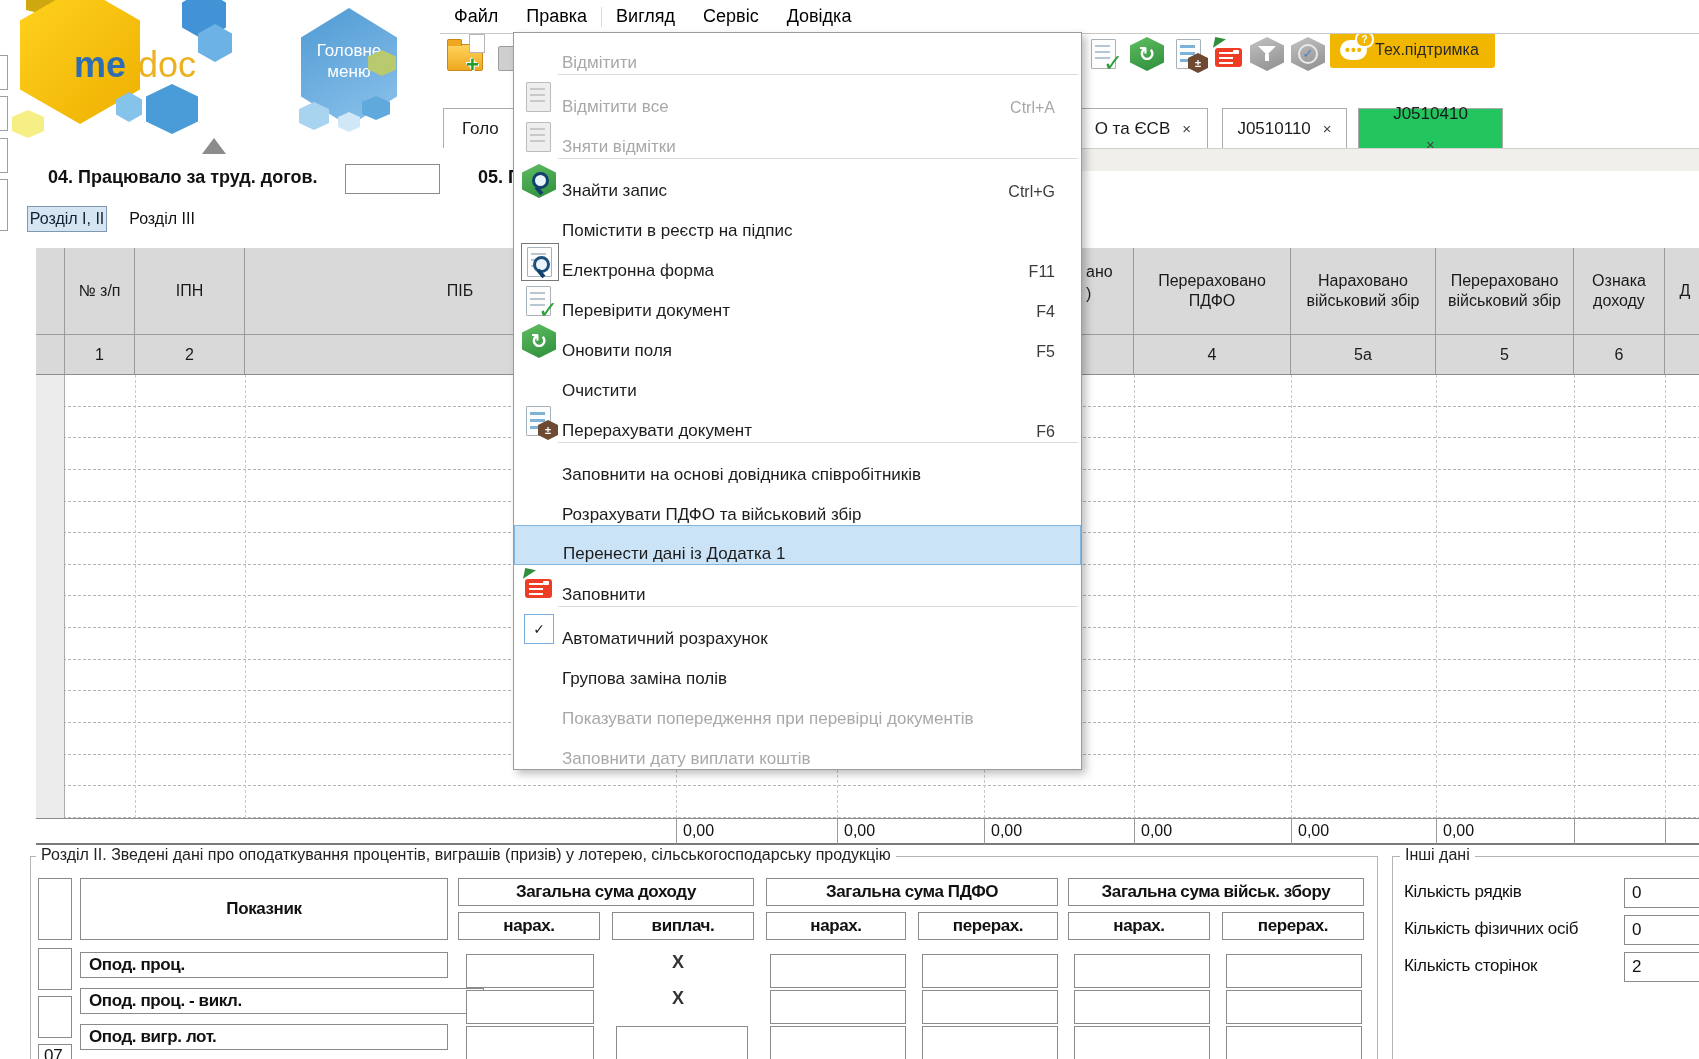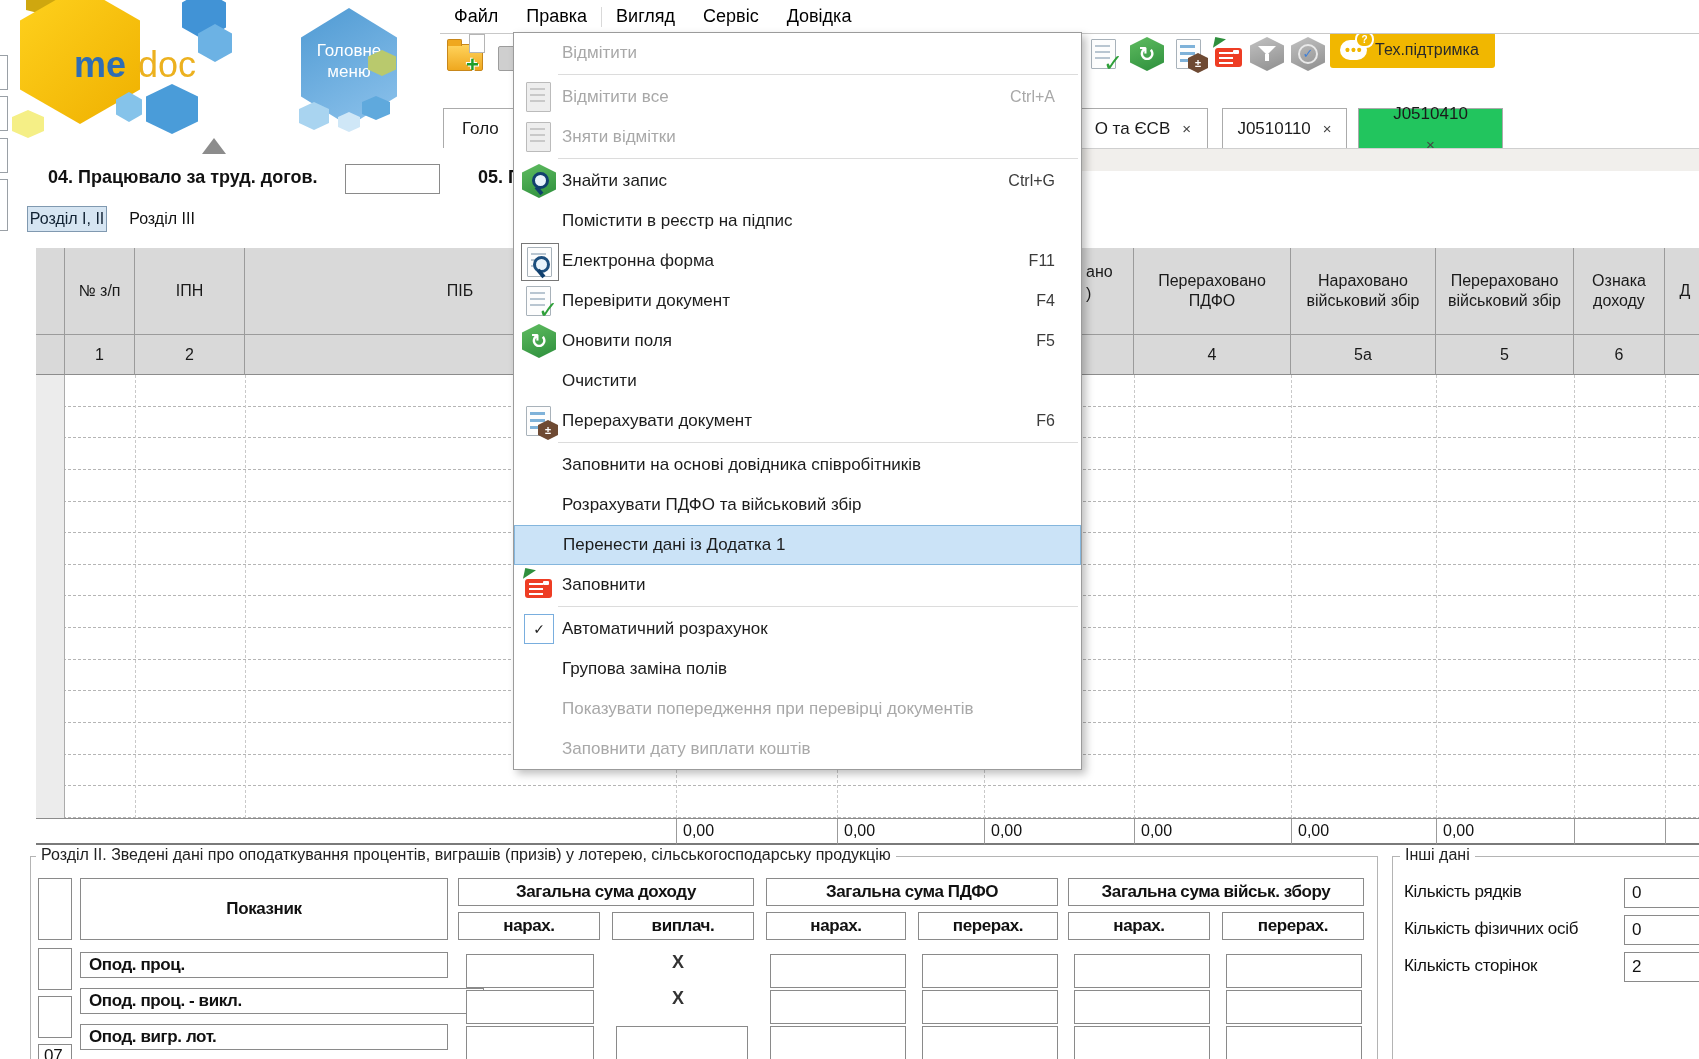--- a/index.html
+++ b/index.html
@@ -57,21 +57,21 @@
   #tbl-outer{left:36px;top:248px;width:1668px;height:597px;border:1px solid #808080;box-sizing:border-box;}
   .hcell{position:absolute;top:248px;height:87px;background:#d9d9d9;border-right:1px solid #9b9b9b;border-bottom:1px solid #9b9b9b;box-sizing:border-box;display:flex;align-items:center;justify-content:center;text-align:center;font-size:16px;color:#1a1a1a;line-height:1.25;padding:0 4px;}
   .ncell{position:absolute;top:335px;height:40px;background:#d9d9d9;border-right:1px solid #9b9b9b;border-bottom:1px solid #8c8c8c;box-sizing:border-box;display:flex;align-items:center;justify-content:center;font-size:16px;color:#1a1a1a;}
   #tbl-body{left:36px;top:375px;width:1663px;height:443px;background-image:repeating-linear-gradient(to right,#fff 0 2px,rgba(255,255,255,0) 2px 5px),repeating-linear-gradient(to bottom,rgba(0,0,0,0) 0 30.6px,#b5b5b5 30.6px 31.64px);}
   .vline{position:absolute;top:375px;height:443px;width:0;border-left:1px dashed #c9c9c9;}
   #strip-body{left:36px;top:375px;width:29px;height:443px;background:#ececec;border-right:1px solid #ababab;box-sizing:border-box;}
   .tcell{position:absolute;top:818px;height:27px;background:#fff;border-left:1px solid #9b9b9b;border-top:1px solid #8c8c8c;border-bottom:2px solid #7a7a7a;box-sizing:border-box;font-size:16px;color:#111;padding:3px 0 0 6px;}
   .frag{position:absolute;font-size:16px;color:#1a1a1a;}
   
   #ctx{left:513px;top:32px;width:569px;background:#fff;border:1px solid #9b9b9b;box-shadow:4px 4px 8px rgba(0,0,0,.25);z-index:100;box-sizing:border-box;}
-  .mi{position:relative;height:40px;display:flex;align-items:center;padding-left:48px;font-size:17px;color:#1c1c1c;box-sizing:border-box;}
+  .mi{position:relative;height:40px;display:flex;align-items:flex-end;padding-left:48px;font-size:17px;color:#1c1c1c;box-sizing:border-box;}
   .mi .sc{position:absolute;right:26px;font-size:16px;color:#3c3c3c;}
   .mi.dis{color:#a8a8a8;} .mi.dis .sc{color:#a8a8a8;}
   .mi.hl{background:#cbe3f7;border:1px solid #84b6dd;}
   .msep{position:relative;height:4px;}
   .msep::after{content:"";position:absolute;left:44px;right:3px;top:1px;border-top:1px solid #dcdcdc;}
   .mic{position:absolute;left:8px;top:3px;width:34px;height:34px;}
   .mic.boxed{border:1px solid #777;background:#fff;left:7px;top:2px;width:36px;height:36px;}
   .mic.gray .paper{background:#eee;border-color:#bbb;}
   .mic.gray .plines{background:repeating-linear-gradient(to bottom,#c9c9c9 0 2px,transparent 2px 6px);}
   .chk{position:absolute;left:10px;top:5px;width:30px;height:30px;border:1px solid #79aede;background:#fff;display:flex;align-items:center;justify-content:center;font-size:14px;color:#222;box-sizing:border-box;}

